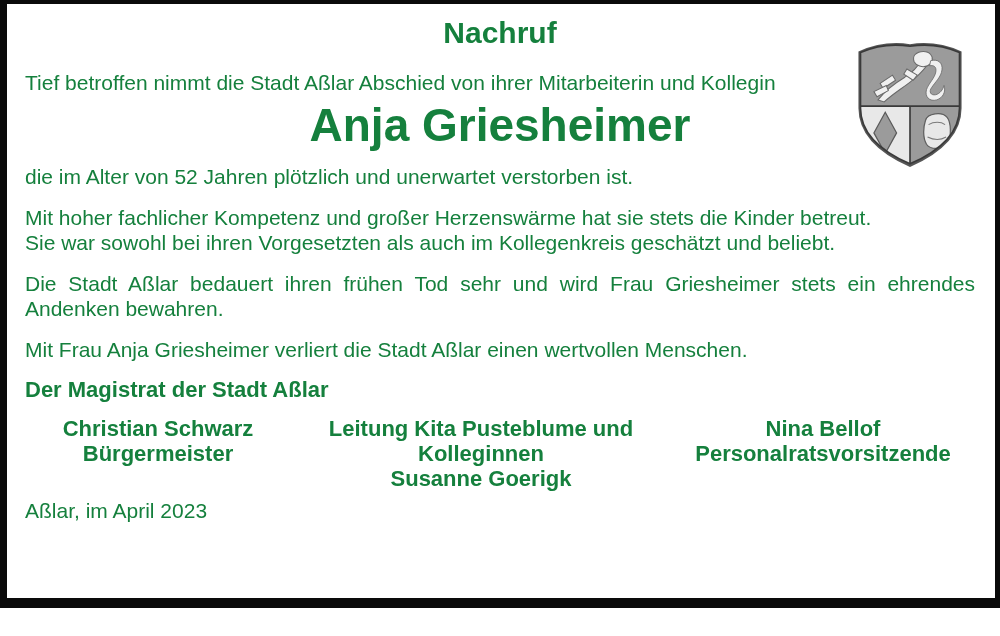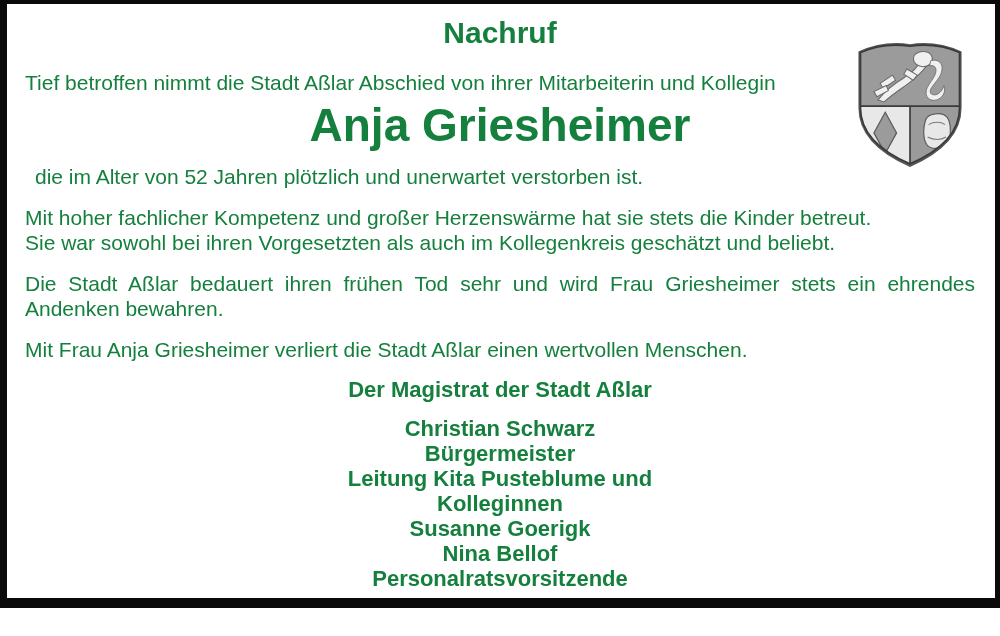--- a/index.html
+++ b/index.html
@@ -41,34 +41,34 @@
     font-weight: bold;
     font-size: 46px;
     line-height: 42px;
     margin: 9px 0 0 0;
   }
   p.body {
     font-size: 21px;
     line-height: 25px;
     margin: 16px 0 0 0;
   }
-  p.body.first { margin-top: 18px; margin-left: 10px; }
+  p.body.first { margin-top: 18px; }
   p.justify { text-align: justify; }
   p.prelines { white-space: pre-line; }
   .issuer {
-    text-align: center;
+    text-align: left;
     font-weight: bold;
     font-size: 22px;
     line-height: 25px;
     margin: 15px 0 14px 0;
   }
   .signatures {
     display: flex;
-    flex-direction: column;
-    align-items: center;
+    flex-direction: row;
+    align-items: flex-start;
     margin: 12px 0 0 0;
   }
   .sig-col {
     text-align: center;
     font-weight: bold;
     font-size: 22px;
     line-height: 25px;
   }
   .sig-col.c1 { width: 28%; }
   .sig-col.c2 { width: 40%; padding: 0 12px; box-sizing: border-box; }

